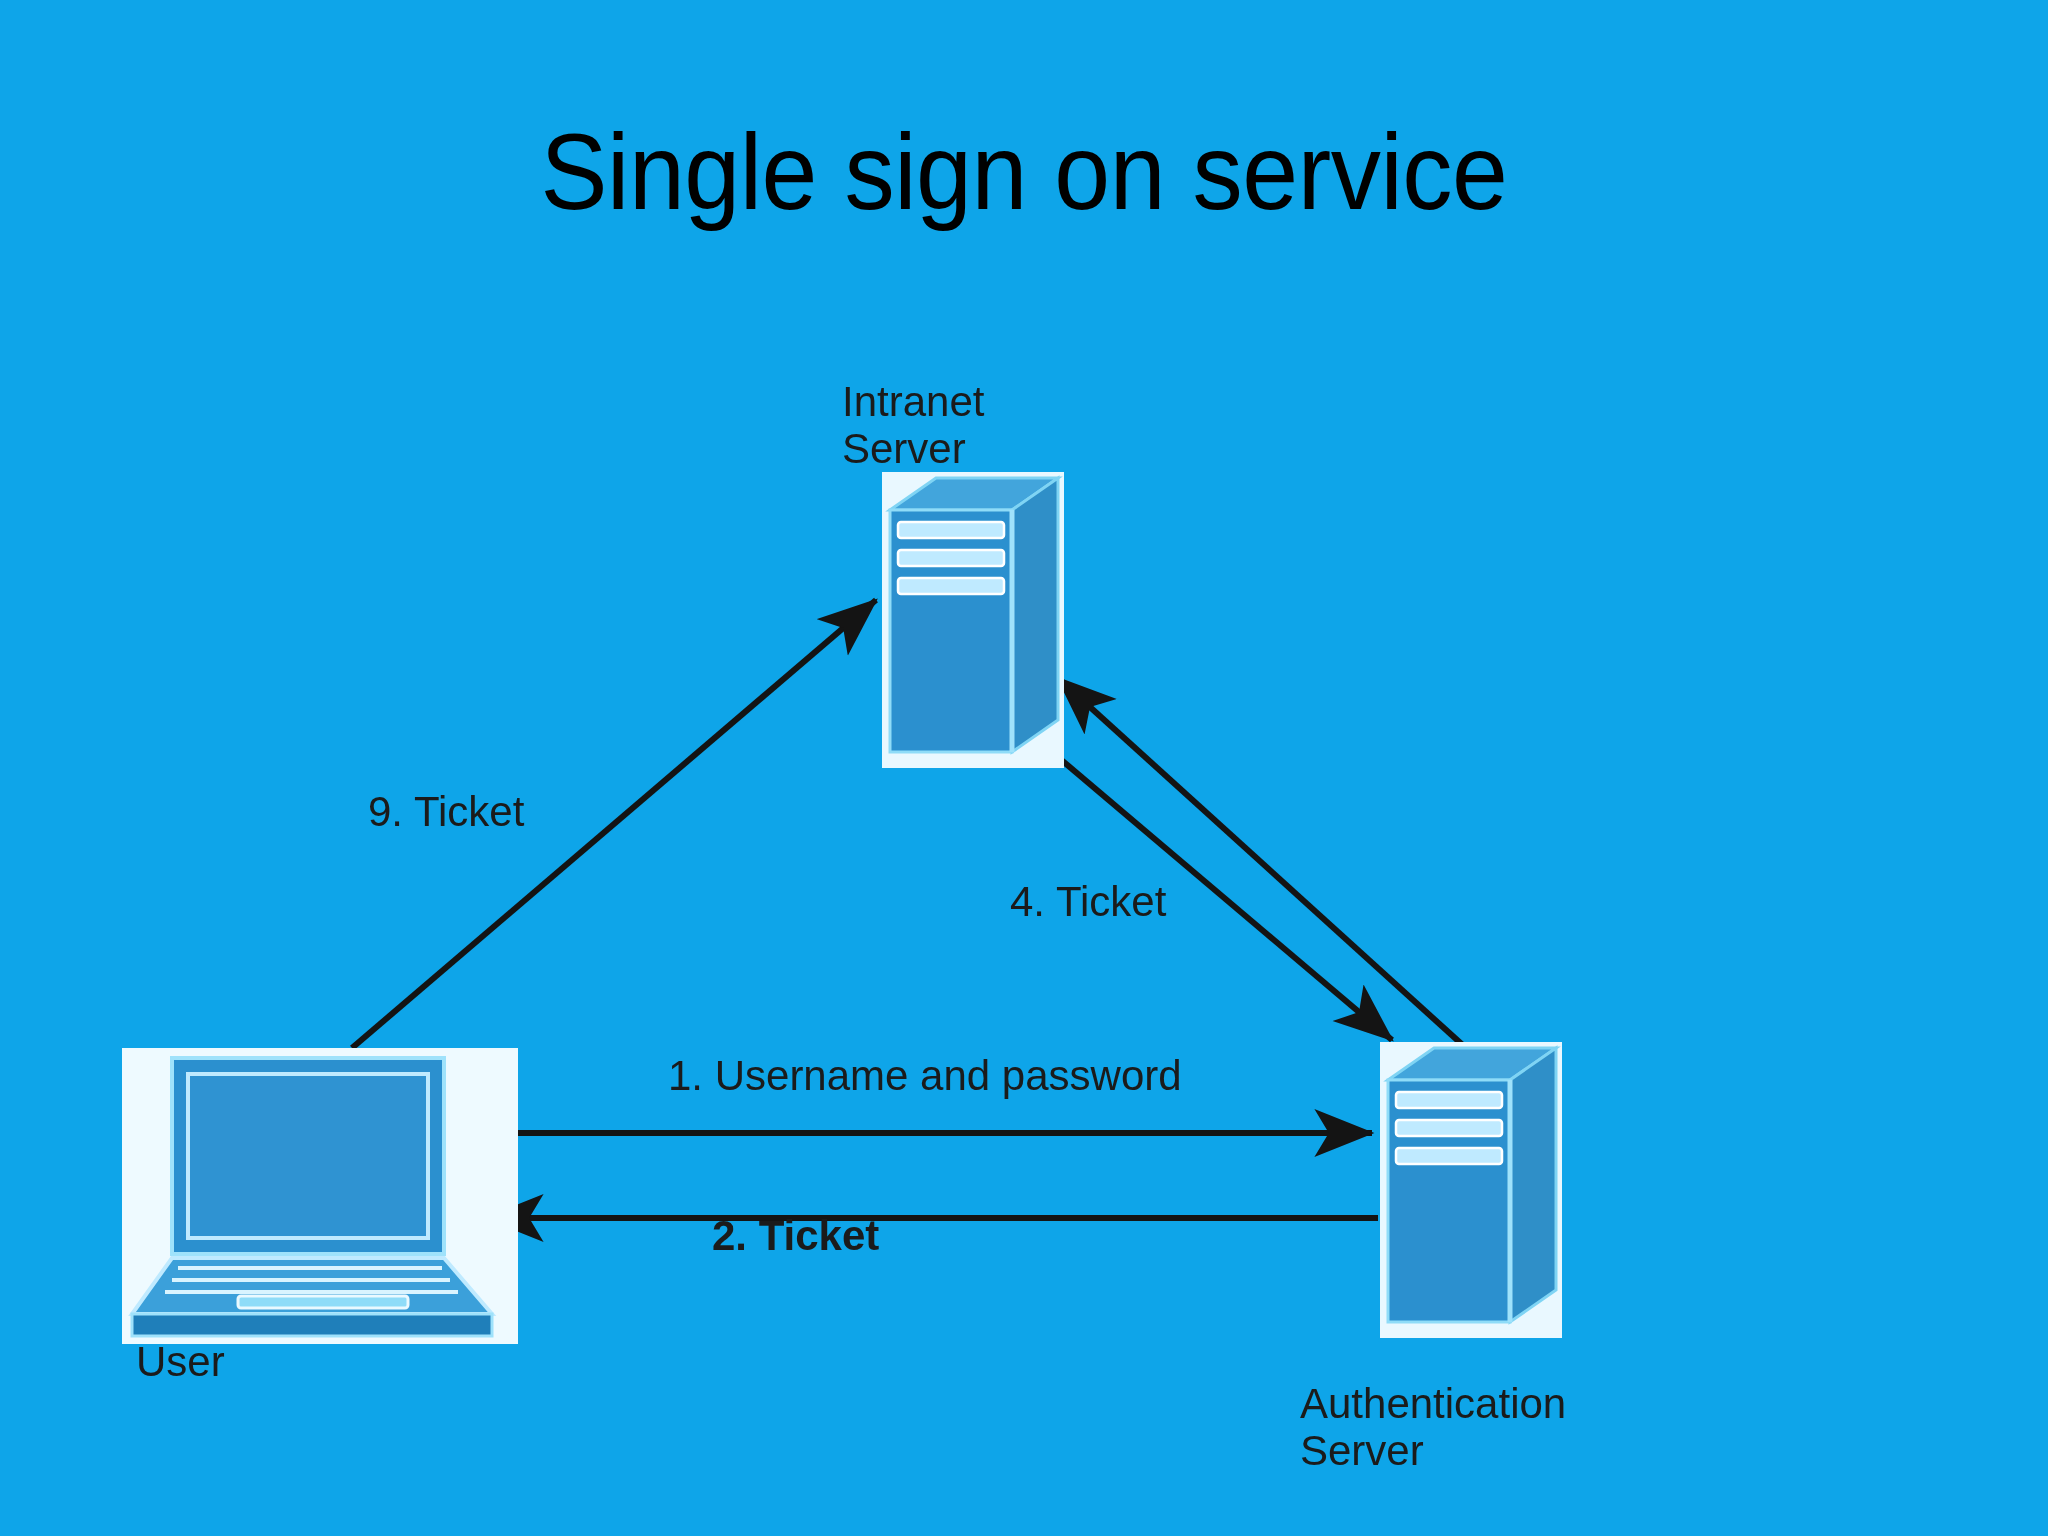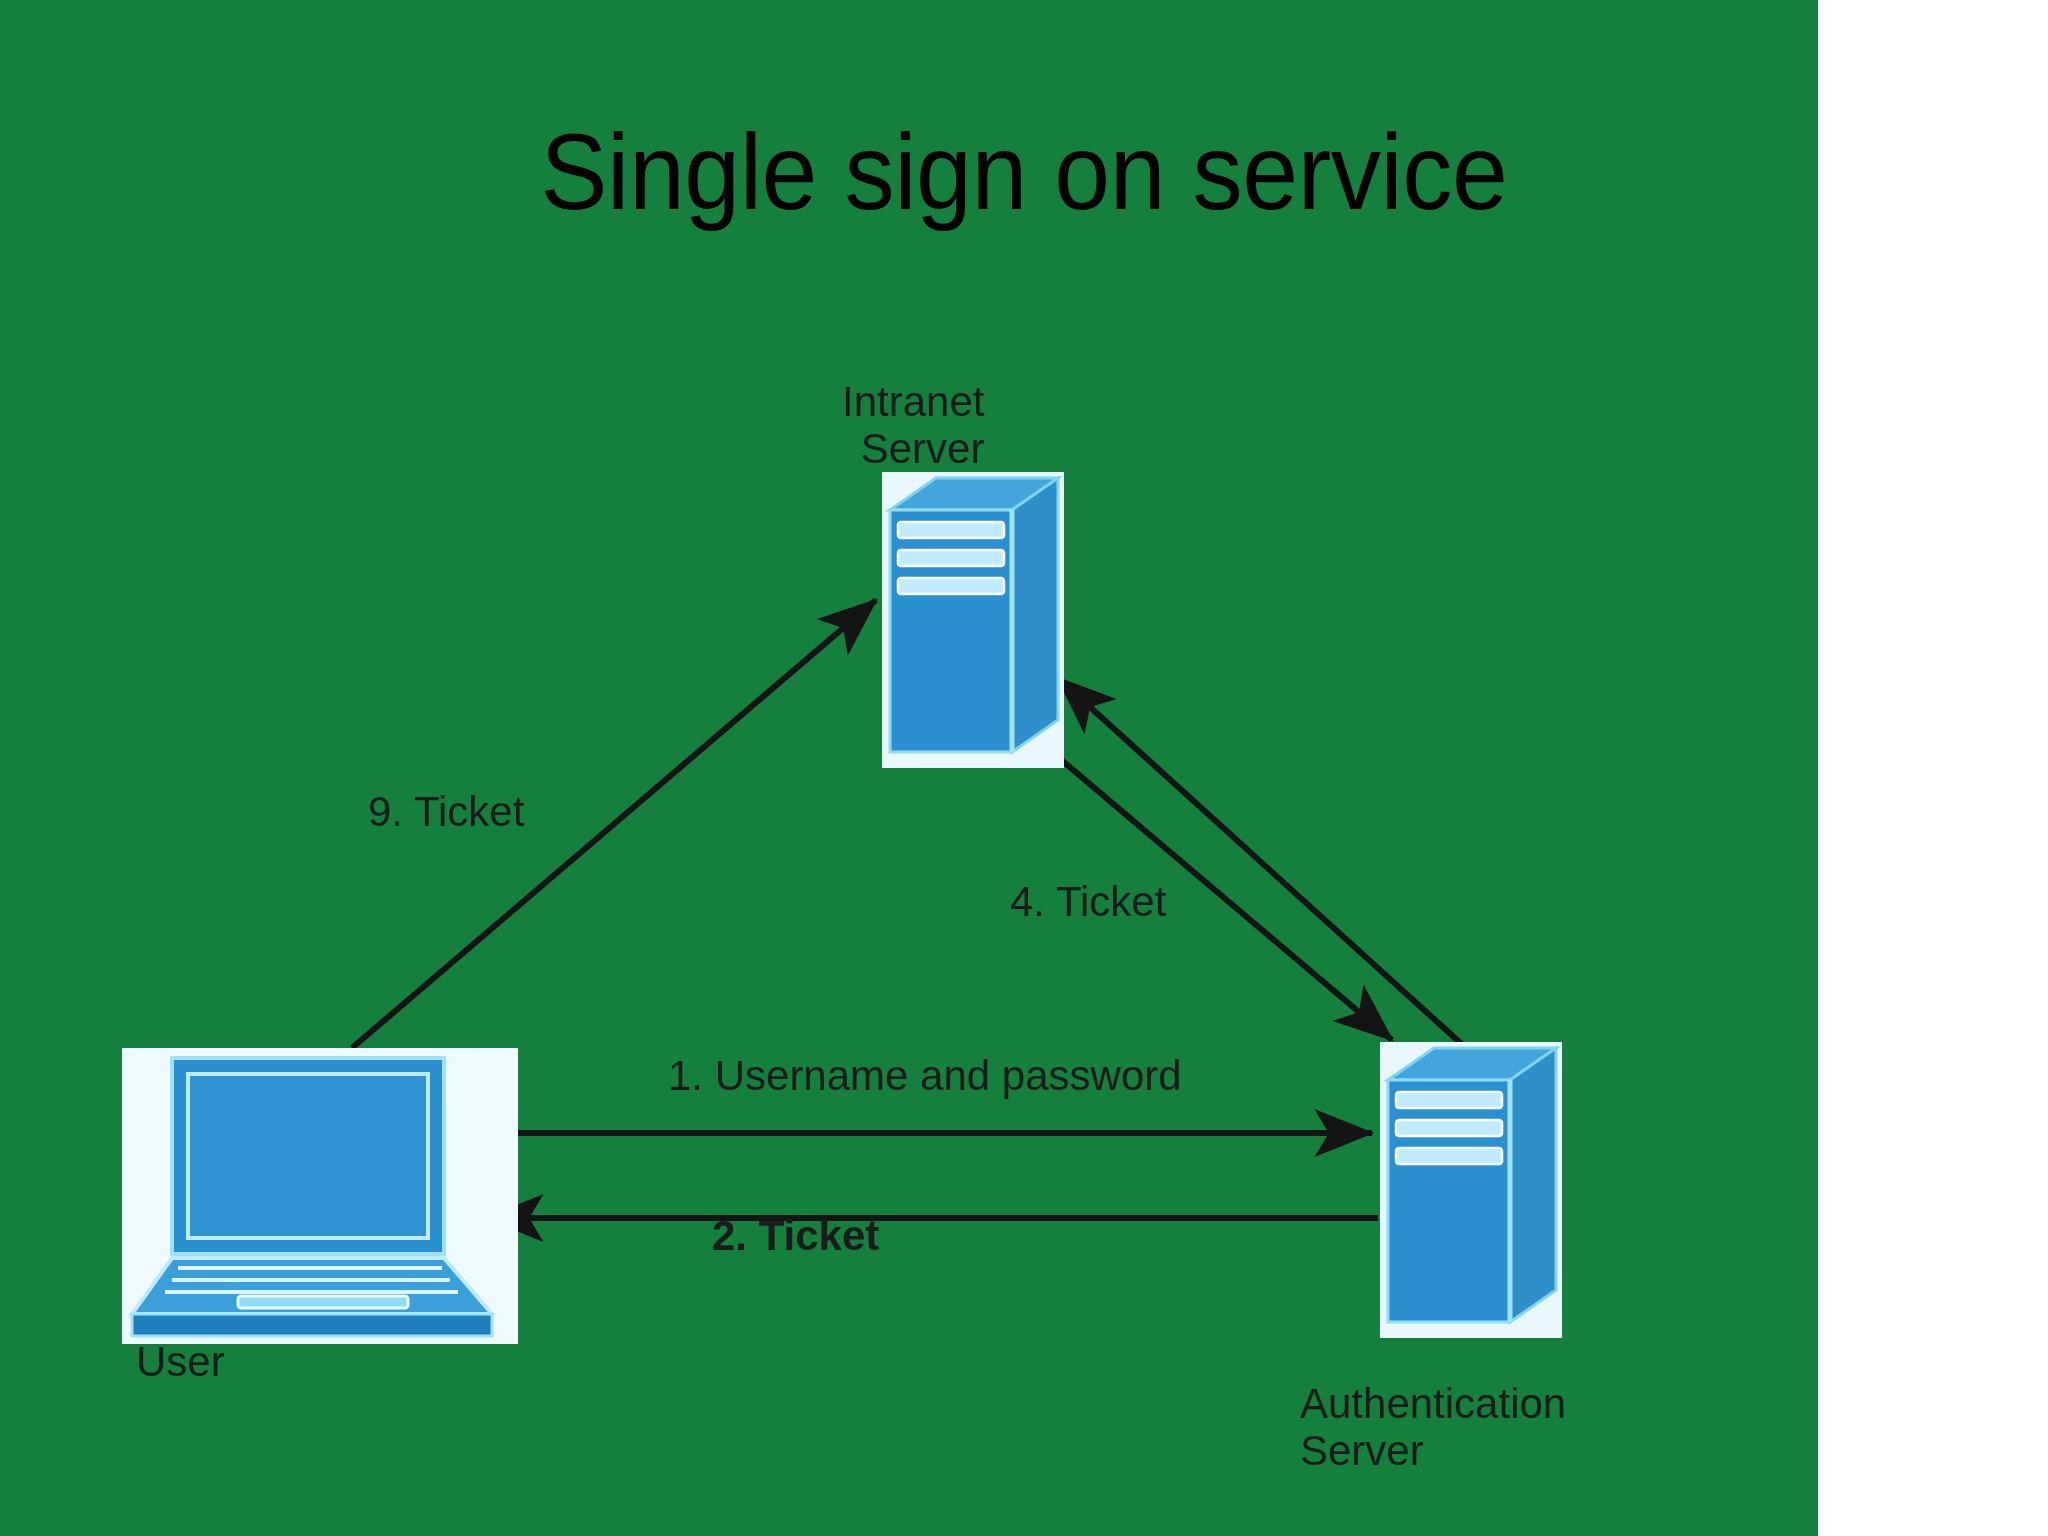--- a/index.html
+++ b/index.html
@@ -2,23 +2,23 @@
 <html><head>
 <meta charset="utf-8">
 <style>
   html, body {
     margin: 0;
     padding: 0;
     background: #ffffff;
   }
   #slide {
     position: relative;
-    width: 1818px;
+    width: 2048px;
     height: 1536px;
-    background: #15803d;
+    background: #0ea5e9;
     overflow: hidden;
     font-family: "Liberation Sans", sans-serif;
   }
 
   
   #slide-title {
     position: absolute;
     left: 0;
     top: 110px;
     width: 2048px;
@@ -55,21 +55,21 @@
     font-family: "Liberation Sans", sans-serif;
     font-size: 42px;
     font-weight: 400;
     line-height: 1.12;
     color: #1b1b1b;
     white-space: pre-line;
   }
   #intranet-label {
     left: 842px;
     top: 378px;
-    text-align: right;
+    text-align: left;
   }
   #user-label {
     left: 136px;
     top: 1338px;
   }
   #auth-label {
     left: 1300px;
     top: 1372px;
     margin-top: 8px;
   }

